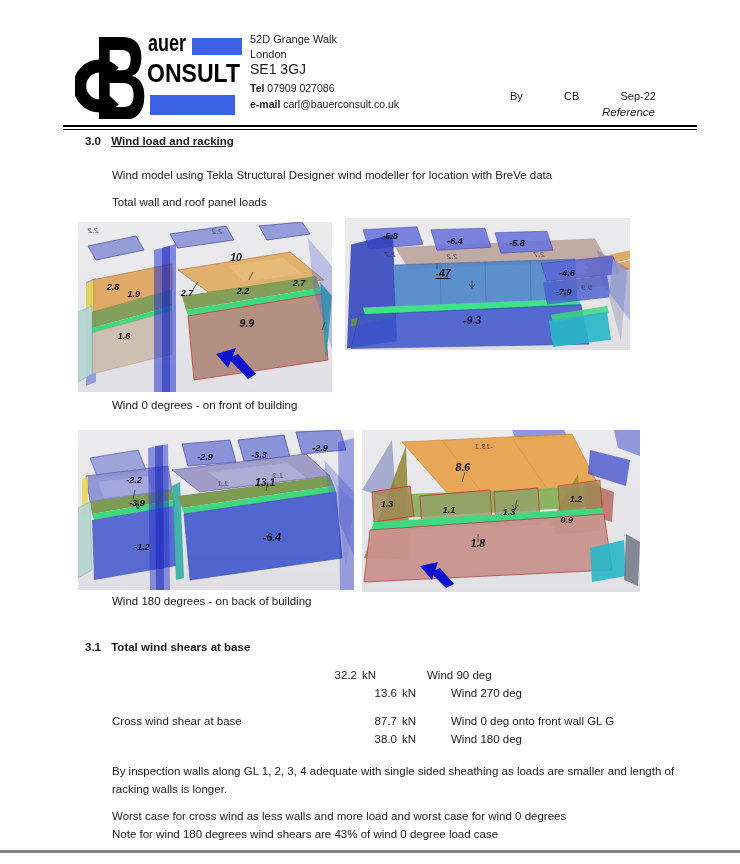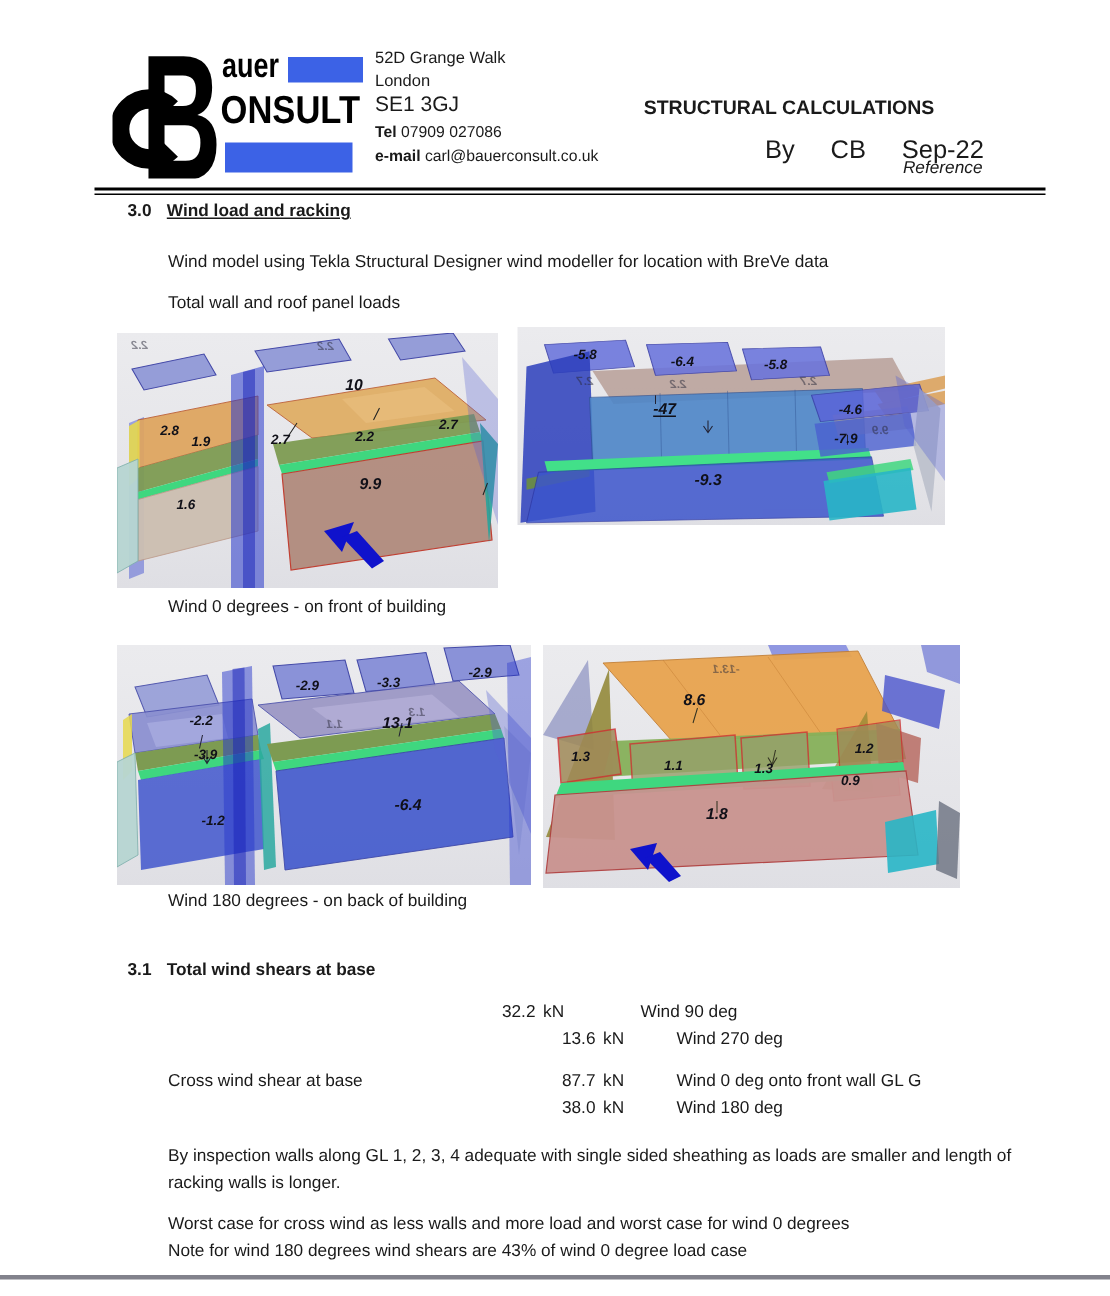--- a/index.html
+++ b/index.html
@@ -6,21 +6,21 @@
   .page{position:relative;width:740px;height:864px;background:#ffffff;overflow:hidden;
         font-family:"Liberation Sans",sans-serif;color:#1a1a1a;}
   .abs{position:absolute;}
   
   .addr-line{position:absolute;left:250px;font-size:11px;white-space:nowrap;}
   .addr-big{font-size:14px;}
   .addr-sm{font-size:10.5px;}
   .doc-title{position:absolute;left:426px;top:64px;width:200px;text-align:center;
              font-size:13px;font-weight:bold;white-space:nowrap;}
   .byline{position:absolute;left:510px;top:90px;width:146px;display:flex;
-          justify-content:space-between;font-size:17px;}
+          justify-content:space-between;font-size:11px;}
   .reference{position:absolute;left:545px;top:106px;width:110px;text-align:right;
              font-style:italic;font-size:11.5px;}
   .header-rule{position:absolute;left:63px;top:125px;width:634px;border-top:2.5px solid #000;}
   .header-rule-inner{margin-top:2px;border-top:1.5px solid #000;}
   
   .h-sec{position:absolute;font-size:11.5px;font-weight:bold;white-space:nowrap;}
   .h-sec .u{text-decoration:underline;}
   .para{position:absolute;left:112px;font-size:11.5px;line-height:18px;max-width:580px;}
   
   .diagram{position:absolute;background:linear-gradient(180deg,#ebebee 0%,#e4e4e8 70%,#dfdfe4 100%);}
@@ -60,21 +60,20 @@
   <div class="addr-line addr-big" style="top:61px;">SE1 3GJ</div>
   <div class="addr-line addr-sm" style="top:82px;">
     <b>Tel</b>
     <span>07909 027086</span>
   </div>
   <div class="addr-line addr-sm" style="top:98px;">
     <b>e-mail</b>
     <span>carl@bauerconsult.co.uk</span>
   </div>
 
-  <div class="doc-title">STRUCTURAL CALCULATIONS</div>
   <div class="byline">
     <span>By</span>
     <span>CB</span>
     <span>Sep-22</span>
   </div>
   <div class="reference">Reference</div>
   <div class="header-rule">
     <div class="header-rule-inner"></div>
   </div>
 

